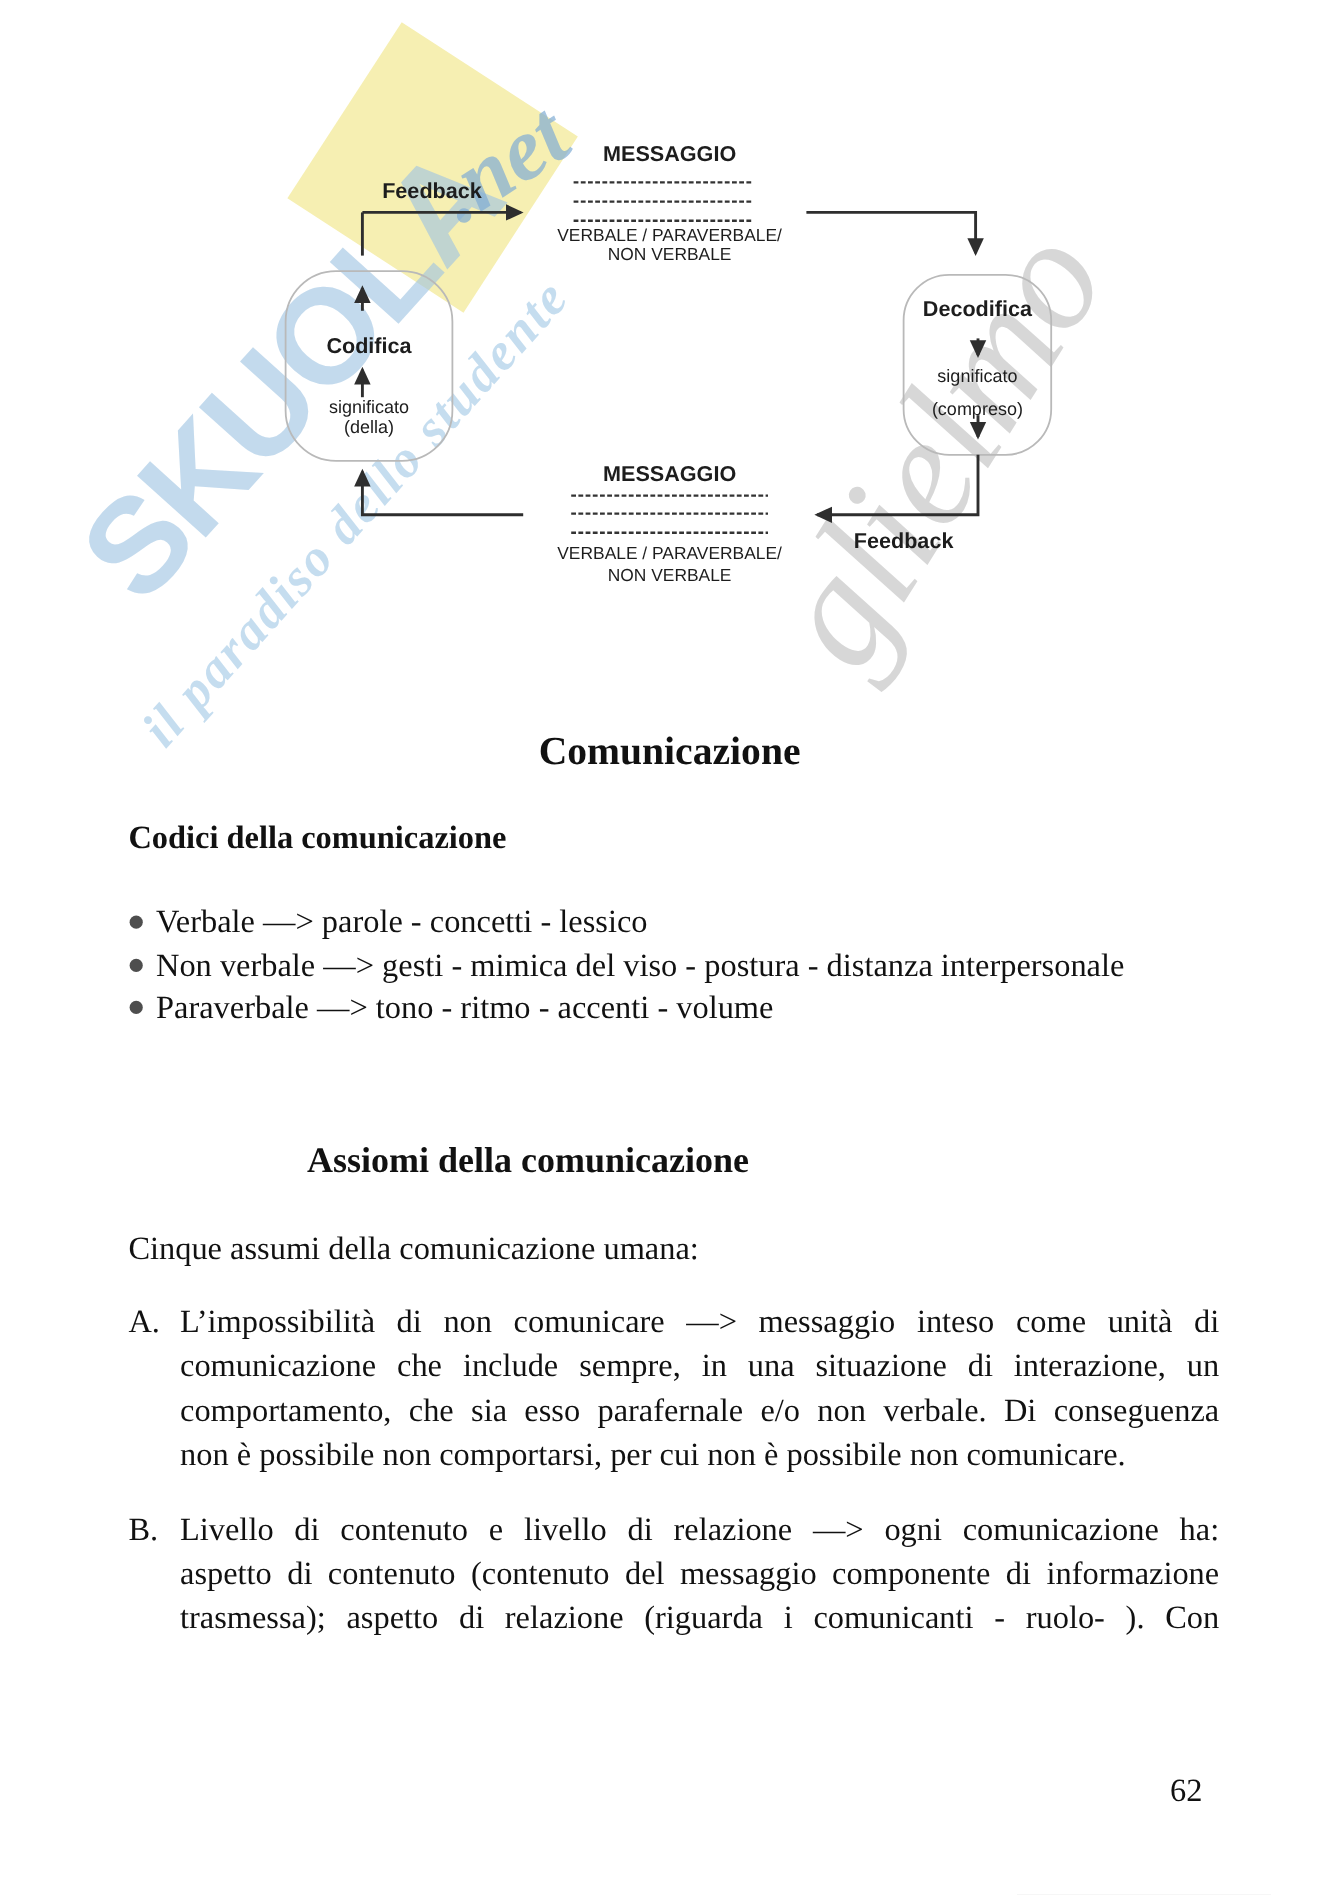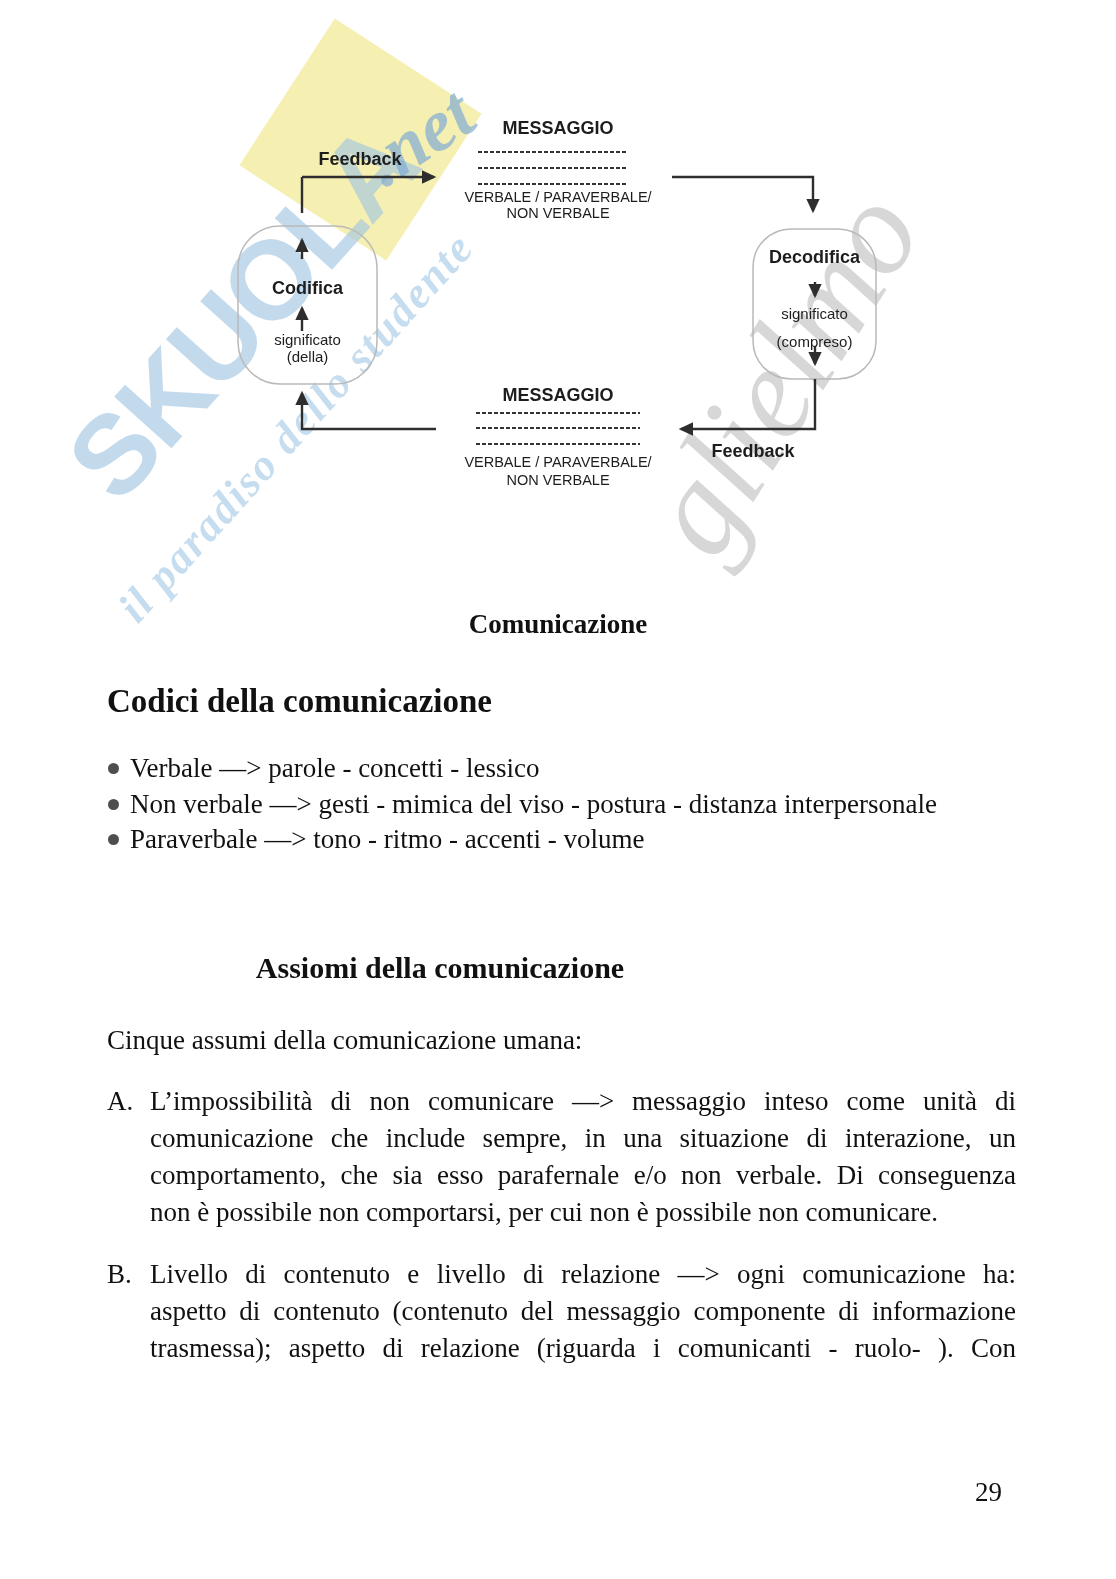--- a/index.html
+++ b/index.html
@@ -62,23 +62,23 @@
     color:#1d1d1d;text-align:center;line-height:1.08;
   }
   .dlabel.b{font-weight:700;}
   .fs18{font-size:18px;}
   .fs15{font-size:15px;}
   .fs14{font-size:14.5px;}
   
   .doc{position:absolute;z-index:5;}
   .title{
     left:0;top:609px;width:1116px;text-align:center;
-    font-size:27px;font-weight:700;font-family:Liberation Serif, serif;
-  }
-  .h1{left:107px;top:683px;font-size:33px;font-weight:700;}
+    font-size:33px;font-weight:700;font-family:Liberation Serif, serif;
+  }
+  .h1{left:107px;top:683px;font-size:27px;font-weight:700;}
   .h2{left:0;top:951px;width:880px;text-align:center;font-size:30px;font-weight:700;}
   .intro{left:107px;top:1025px;font-size:27px;}
   .bullets{left:107px;top:751px;width:920px;}
   .bullet-row{display:flex;align-items:flex-start;height:35.5px;font-size:27px;line-height:35.5px;}
   .dot{
     flex:0 0 auto;width:11px;height:11px;border-radius:50%;
     background:#4e4e4e;margin:12px 11px 0 1px;
   }
   .para{width:913px;}
   .para-label{position:absolute;left:0;top:0;font-size:27px;line-height:37px;}
@@ -196,15 +196,15 @@
 
   <div class="doc para paraB">
     <span class="para-label">B.</span>
     <div class="para-lines">
       <div class="pline">Livello di contenuto e livello di relazione —&gt; ogni comunicazione ha:</div>
       <div class="pline">aspetto di contenuto (contenuto del messaggio componente di informazione</div>
       <div class="pline">trasmessa); aspetto di relazione (riguarda i comunicanti - ruolo- ). Con</div>
     </div>
   </div>
 
-  <div class="doc pagenum">29</div>
+  <div class="doc pagenum">62</div>
 
 </div>
 
 </body></html>

